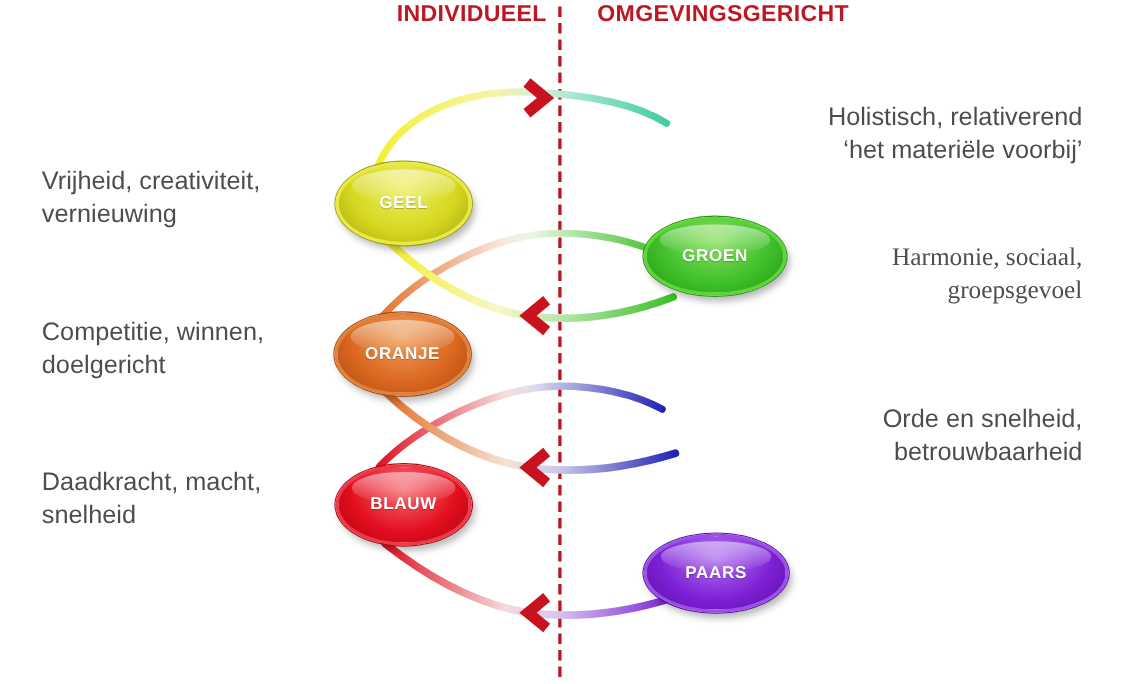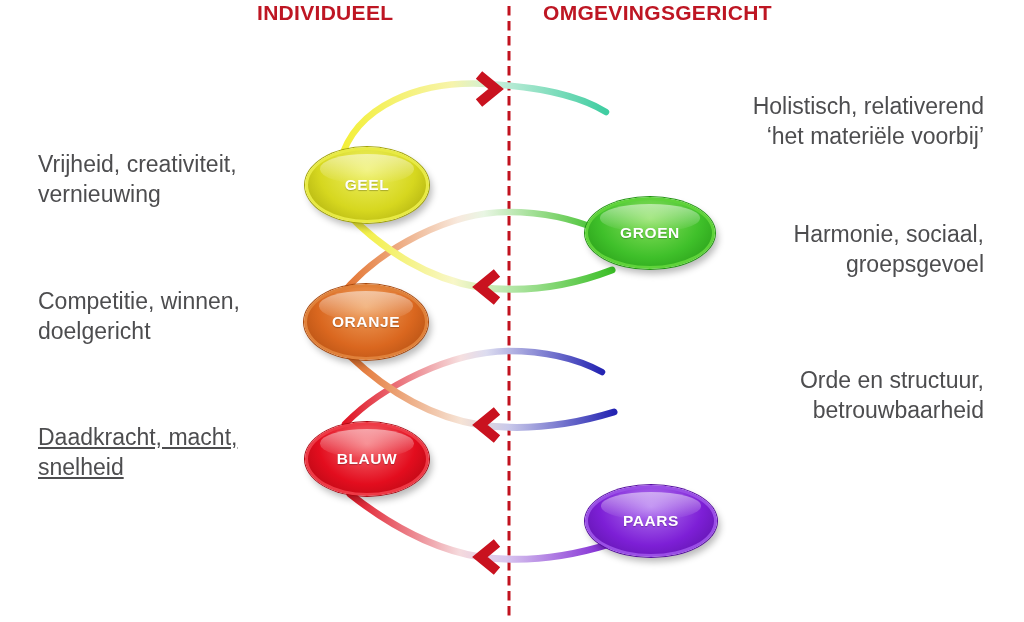--- a/index.html
+++ b/index.html
@@ -15,38 +15,38 @@
 
   .header {
     position: absolute;
     top: 1px;
     z-index: 3;
     font-size: 21px;
     font-weight: bold;
     letter-spacing: 0.3px;
     color: #be1623;
   }
-  .header-left  { left: 257px; width: 225px; }
+  .header-left  { left: 272px; width: 225px; text-align: right; }
   .header-right { left: 543px; width: 300px; text-align: left; }
 
   .desc {
     position: absolute;
     z-index: 3;
     font-size: 23px;
     line-height: 30px;
     color: #4d4d4f;
     white-space: pre-line;
   }
   .desc-left  { width: 252px; left: 38px; }
   .desc-right { text-align: right;  width: 280px; left: 704px; }
   .desc-geel     { top: 149px; }
   .desc-oranje   { top: 286px; }
-  .desc-rood     { top: 422px; text-decoration: underline; }
+  .desc-rood     { top: 422px; }
   .desc-turkoois { top: 91px;  }
-  .desc-groen    { top: 219px; }
+  .desc-groen    { top: 219px; font-family: Liberation Serif, serif; }
   .desc-blauw    { top: 365px; }
   .desc-paars    { top: 491px; }
 
   .blob {
     position: absolute;
     z-index: 2;
     border-radius: 50%;
     display: flex;
     align-items: center;
     justify-content: center;
@@ -168,18 +168,18 @@
   </div>
 
   <div class="desc desc-right desc-turkoois">Holistisch, relativerend
 ‘het materiële voorbij’</div>
   <div class="desc desc-left desc-geel">Vrijheid, creativiteit,
 vernieuwing</div>
   <div class="desc desc-right desc-groen">Harmonie, sociaal,
 groepsgevoel</div>
   <div class="desc desc-left desc-oranje">Competitie, winnen,
 doelgericht</div>
-  <div class="desc desc-right desc-blauw">Orde en structuur,
+  <div class="desc desc-right desc-blauw">Orde en snelheid,
 betrouwbaarheid</div>
   <div class="desc desc-left desc-rood">Daadkracht, macht,
 snelheid</div>
 
 </div>
 
 </body></html>

